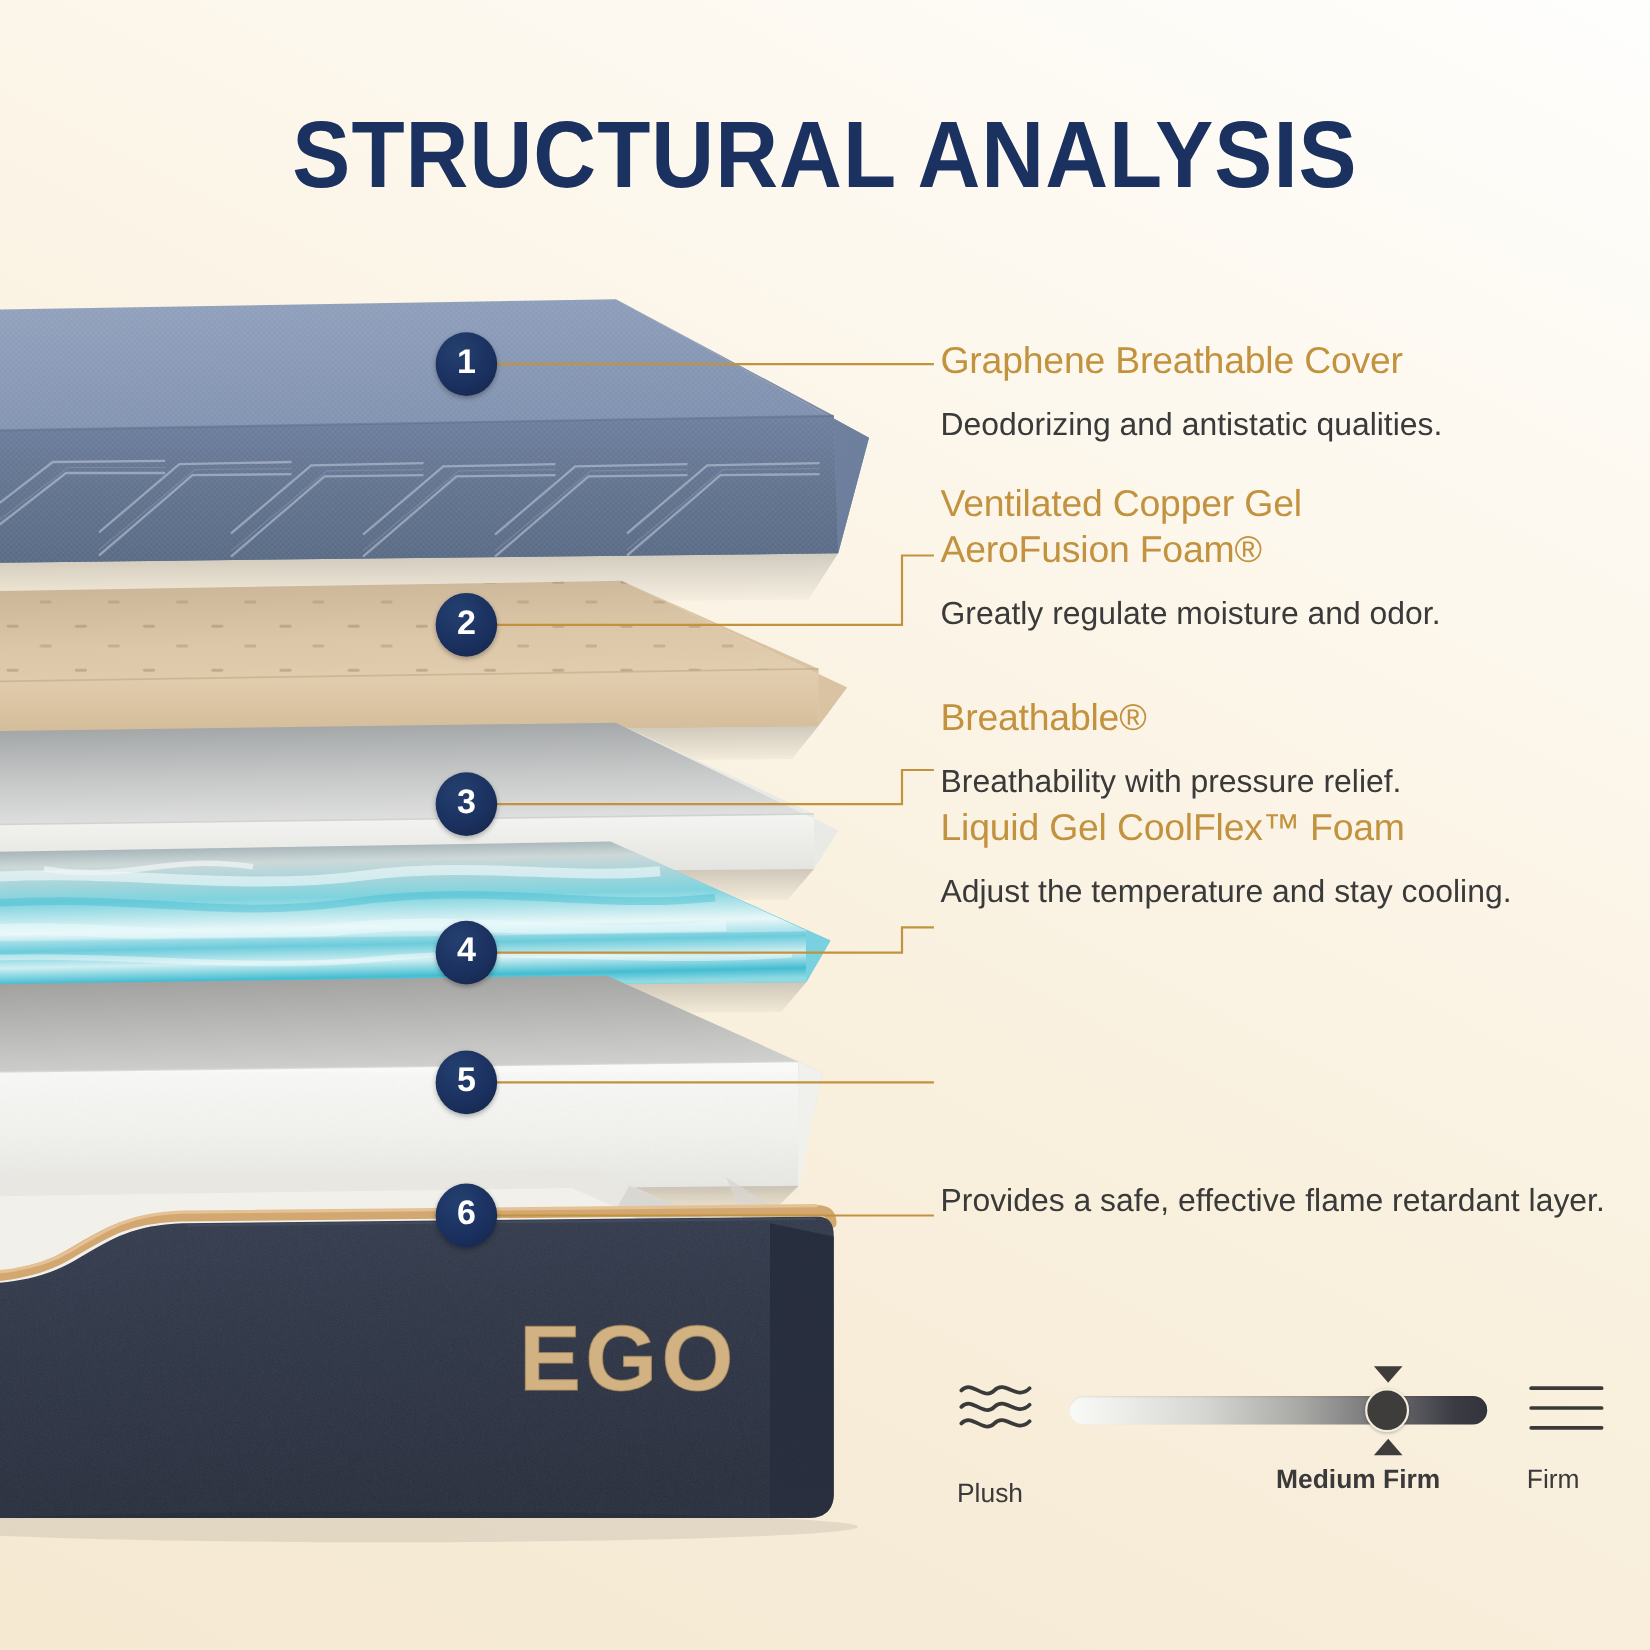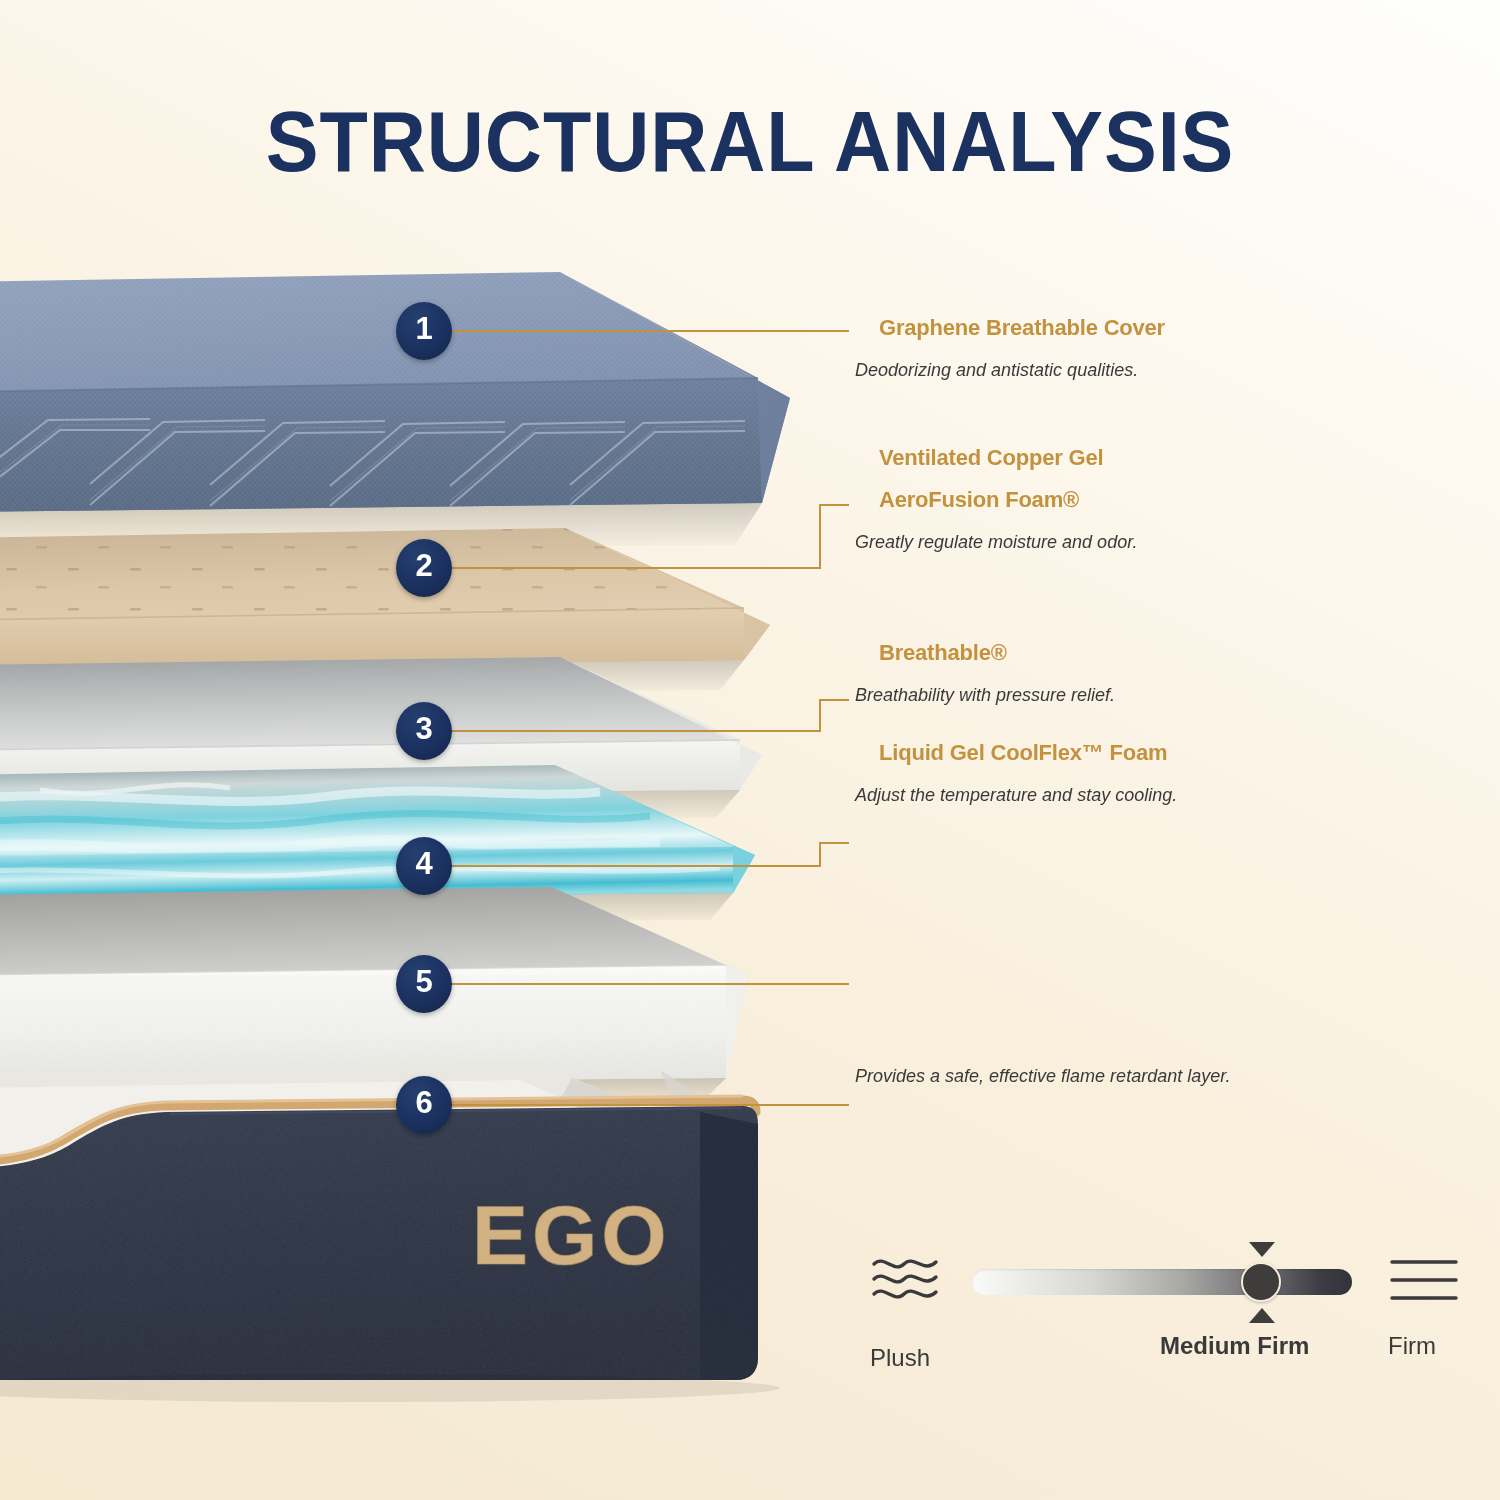--- a/index.html
+++ b/index.html
@@ -54,36 +54,34 @@
   }
 
   
   #leaders { position:absolute; left:0; top:0; width:1500px; height:1500px; z-index:30; pointer-events:none; }
 
   
   .callout { position:absolute; z-index:35; }
   .c-title {
     color:#C2923F;
     font-family:"Liberation Sans", sans-serif;
-    font-weight:bold;
-    font-size:22px;
+    font-weight:normal;
+    font-size:34px;
     line-height:42px;
     letter-spacing:-0.2px;
     white-space:nowrap;
-    margin-left:24px;
   }
   .c-sub {
     color:#3A3A3A;
     font-family:"Liberation Sans", sans-serif;
     font-weight:normal;
-    font-size:18px;
+    font-size:29px;
     line-height:34px;
-    margin-top:4px;
+    margin-top:20px;
     white-space:nowrap;
-    font-style:italic;
   }
 
   
   #firmness { position:absolute; left:860px; top:1236px; width:600px; height:130px; z-index:35; }
   #fw-icon-plush { position:absolute; left:10px; top:14px; width:72px; height:58px; }
   #fw-icon-firm  { position:absolute; left:528px; top:18px; width:72px; height:52px; }
   #fw-track {
     position:absolute; left:112px; top:33px; width:380px; height:26px;
     border-radius:13px;
     background:linear-gradient(90deg,#FAFAF8 0%,#EDEDEA 12%,#D6D6D3 32%,#A9A9A6 55%,#6E6E72 76%,#3C3C44 92%,#33333B 100%);

